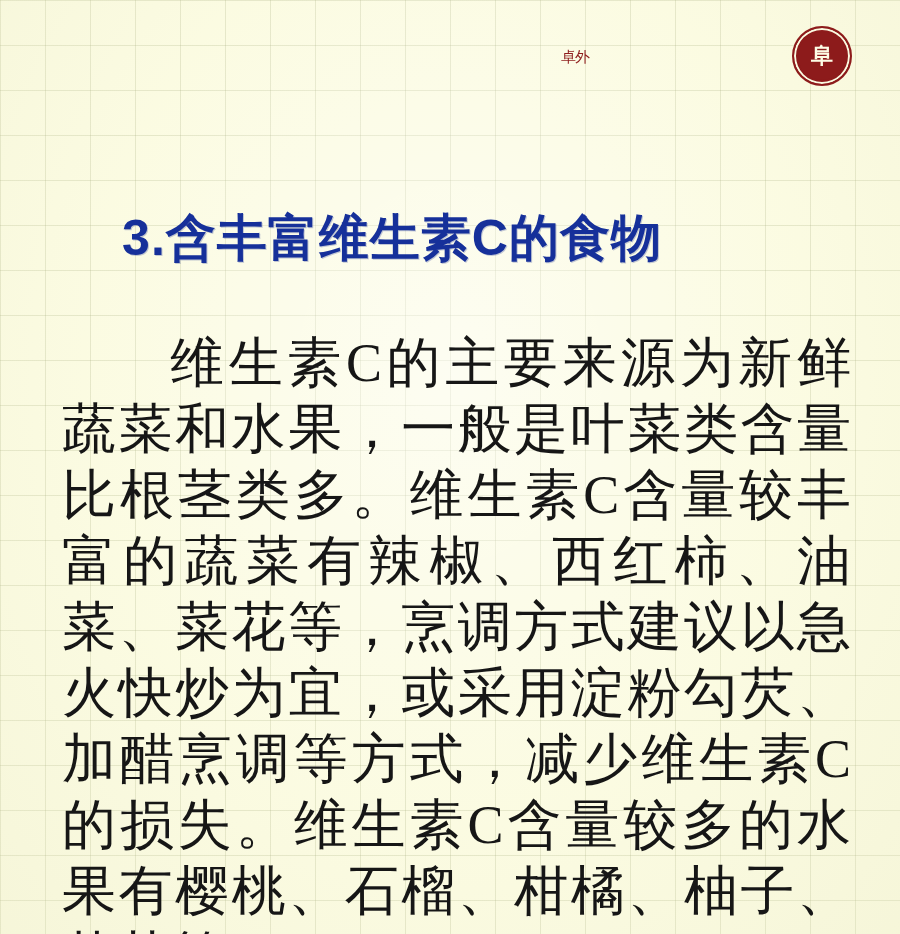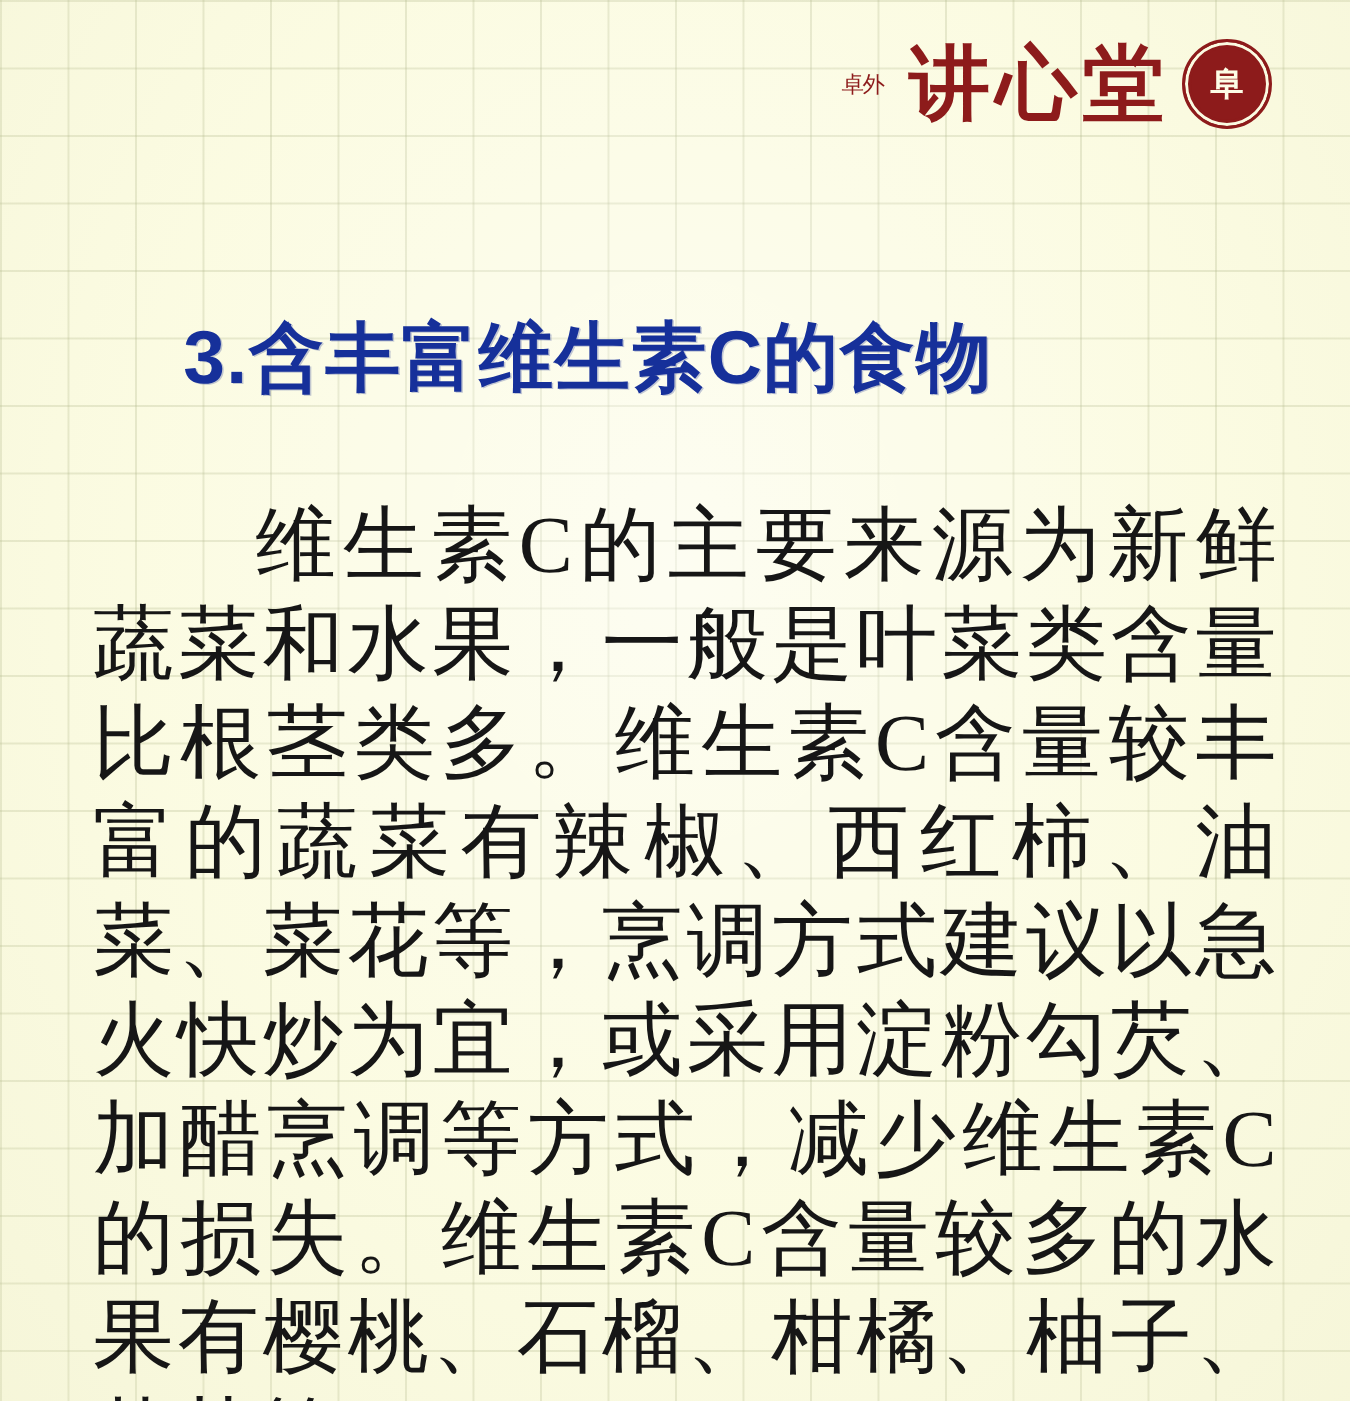--- a/index.html
+++ b/index.html
@@ -45,21 +45,21 @@
     position: absolute;
     top: 26px;
     right: 48px;
     width: 300px;
     text-align: center;
     user-select: none;
   }
   .logo-row {
     display: flex;
     align-items: center;
-    justify-content: flex-start;
+    justify-content: space-between;
     gap: 8px;
   }
   .logo-seal {
     width: 46px;
     height: 50px;
     color: #8d1b1b;
     font-family: "Liberation Serif", serif;
     font-size: 15px;
     line-height: 1.05;
     text-align: center;
@@ -139,21 +139,20 @@
 <body>
 
 <div class="page">
 
   <div class="grid-layer"></div>
   <div class="paper-shade"></div>
 
   <div class="logo-block">
     <div class="logo-row">
       <div class="logo-seal">卓外</div>
-      <div class="logo-main">讲心堂</div>
       <div class="logo-badge">阜</div>
     </div>
   </div>
 
   <div class="heading">3.含丰富维生素C的食物</div>
 
   <div class="body-text">维生素C的主要来源为新鲜蔬菜和水果，一般是叶菜类含量比根茎类多。维生素C含量较丰富的蔬菜有辣椒、西红柿、油菜、菜花等，烹调方式建议以急火快炒为宜，或采用淀粉勾芡、加醋烹调等方式，减少维生素C的损失。维生素C含量较多的水果有樱桃、石榴、柑橘、柚子、草莓等。</div>
 
 </div>
 

